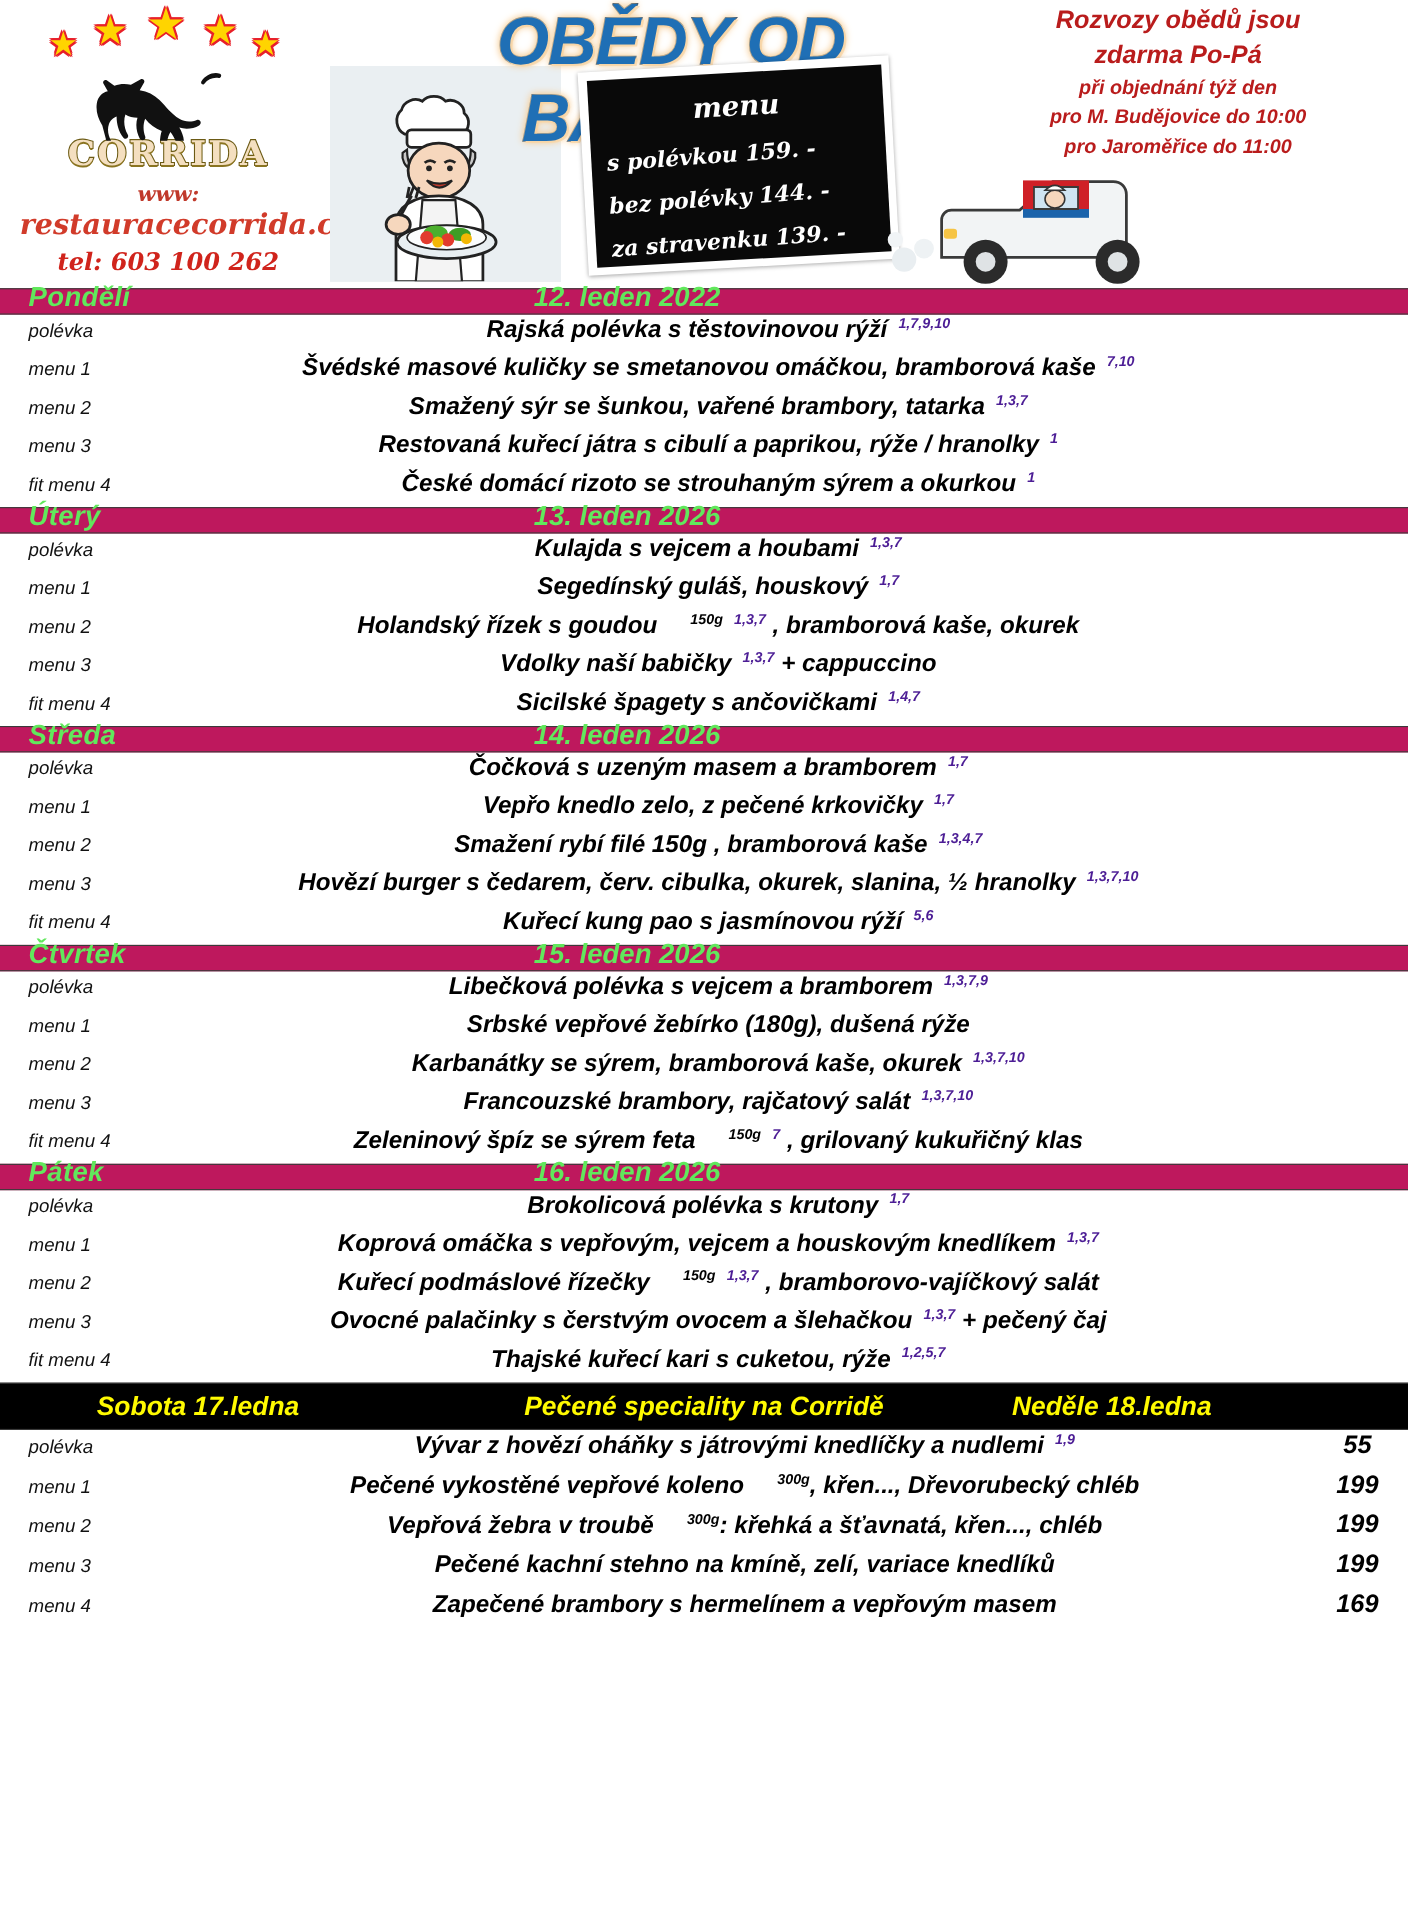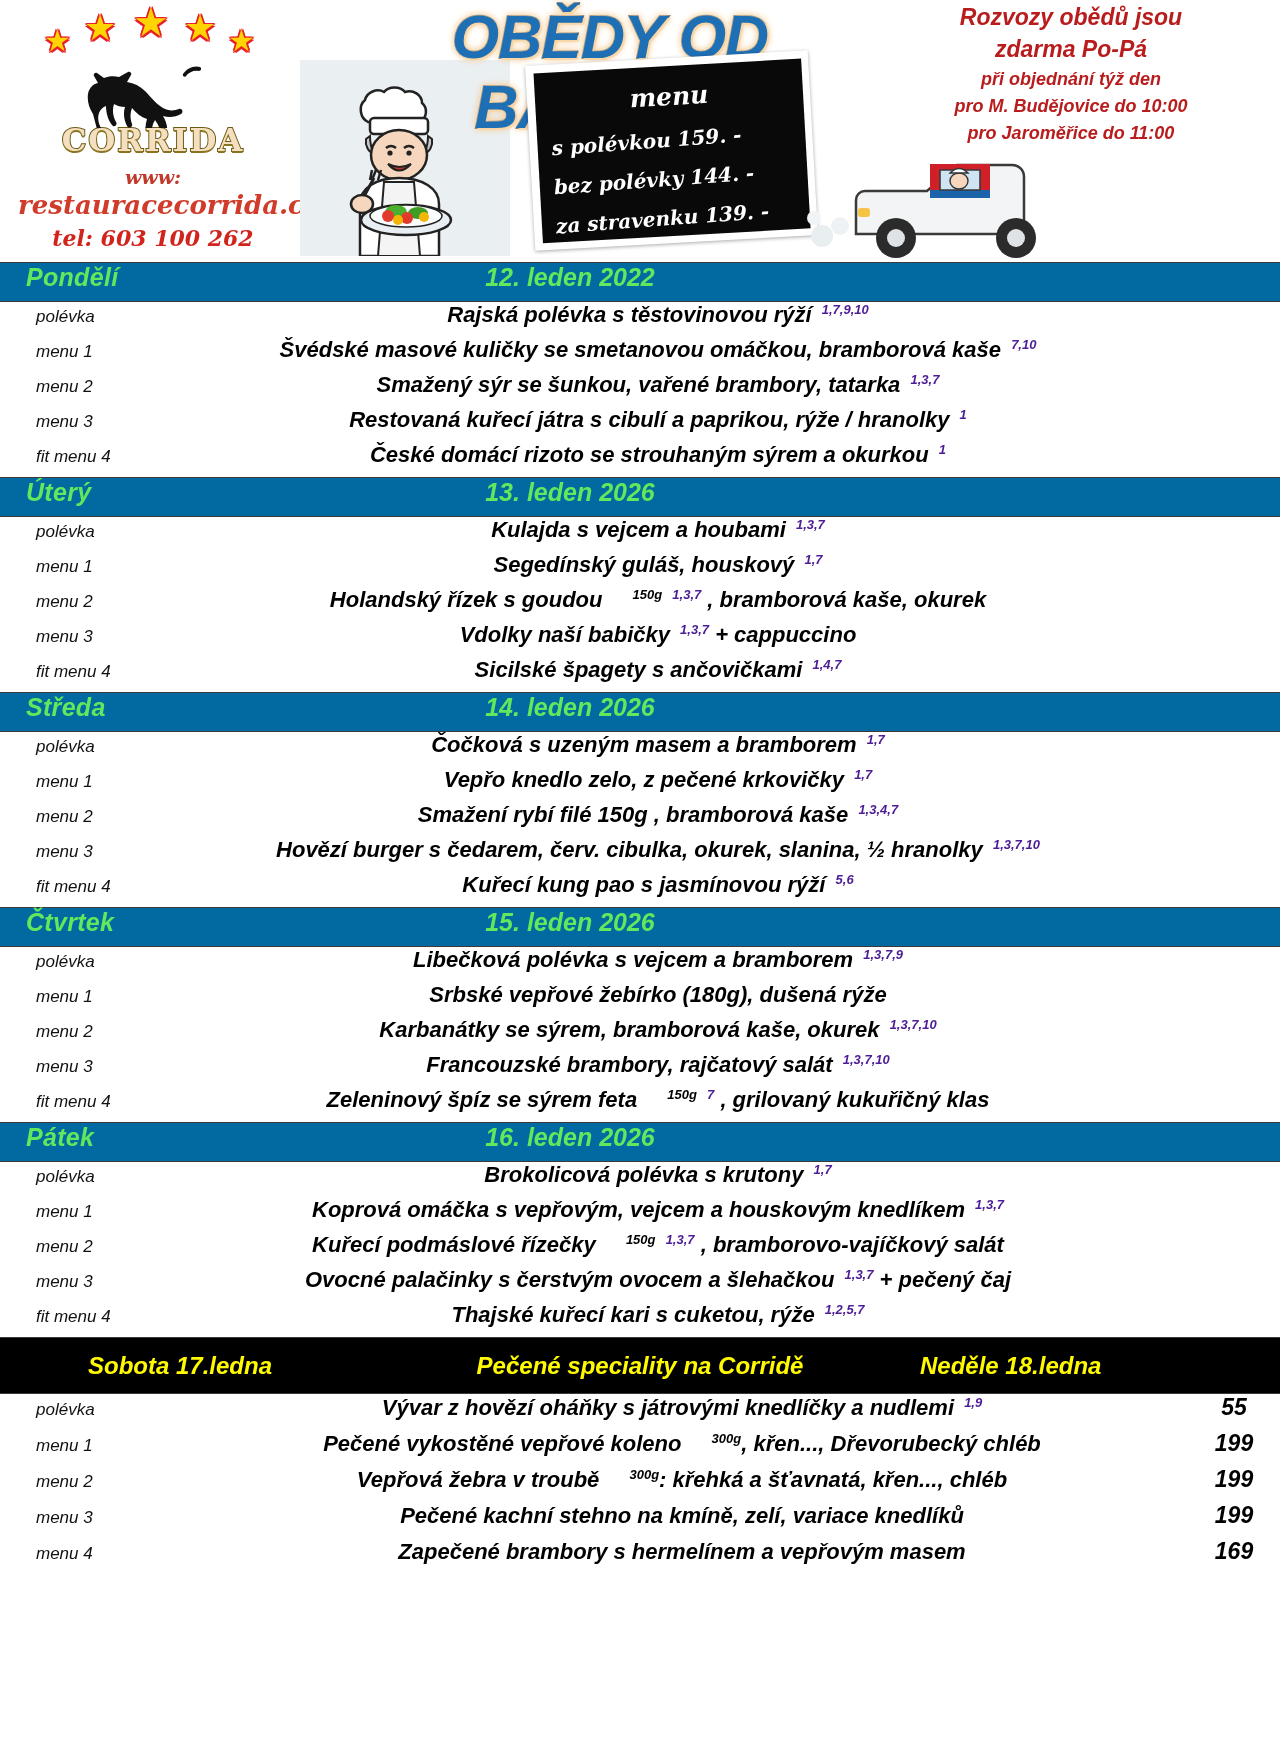--- a/index.html
+++ b/index.html
@@ -175,25 +175,25 @@
     left: 800px;
     top: 148px;
     width: 290px;
     height: 114px;
   }
 
   
   .menu { width: 1280px; }
 
   .day-header {
-    background: #0369a1;
-    height: 40px;
+    background: #be185d;
+    height: 24px;
     position: relative;
     display: flex;
-    align-items: flex-start;
+    align-items: flex-end;
     border-top: 1px solid #3a3a3a;
     border-bottom: 1px solid #3a3a3a;
   }
   .day-name {
     position: absolute;
     left: 26px;
     font-family: "Liberation Sans", sans-serif;
     font-weight: bold;
     font-style: italic;
     font-size: 25px;
@@ -208,21 +208,21 @@
     font-weight: bold;
     font-style: italic;
     font-size: 25px;
     color: #61e85c;
   }
 
   .row {
     display: flex;
     align-items: baseline;
     height: 35px;
-    padding-left: 36px;
+    padding-left: 26px;
   }
   .row-label {
     width: 140px;
     flex: 0 0 140px;
     font-family: "Liberation Sans", sans-serif;
     font-style: italic;
     font-size: 17px;
     color: #111111;
   }
   .row-dish {
@@ -256,21 +256,21 @@
     font-family: "Liberation Sans", sans-serif;
     font-weight: bold;
     font-style: italic;
     font-size: 23px;
     color: #000000;
   }
 
   
   .weekend-header {
     background: #000000;
-    height: 57px;
+    height: 43px;
     display: flex;
     align-items: center;
     border-top: 1px solid #3a3a3a;
     border-bottom: 1px solid #3a3a3a;
   }
   .wk-left {
     flex: 0 0 360px;
     text-align: center;
     font-family: "Liberation Sans", sans-serif;
     font-weight: bold;

